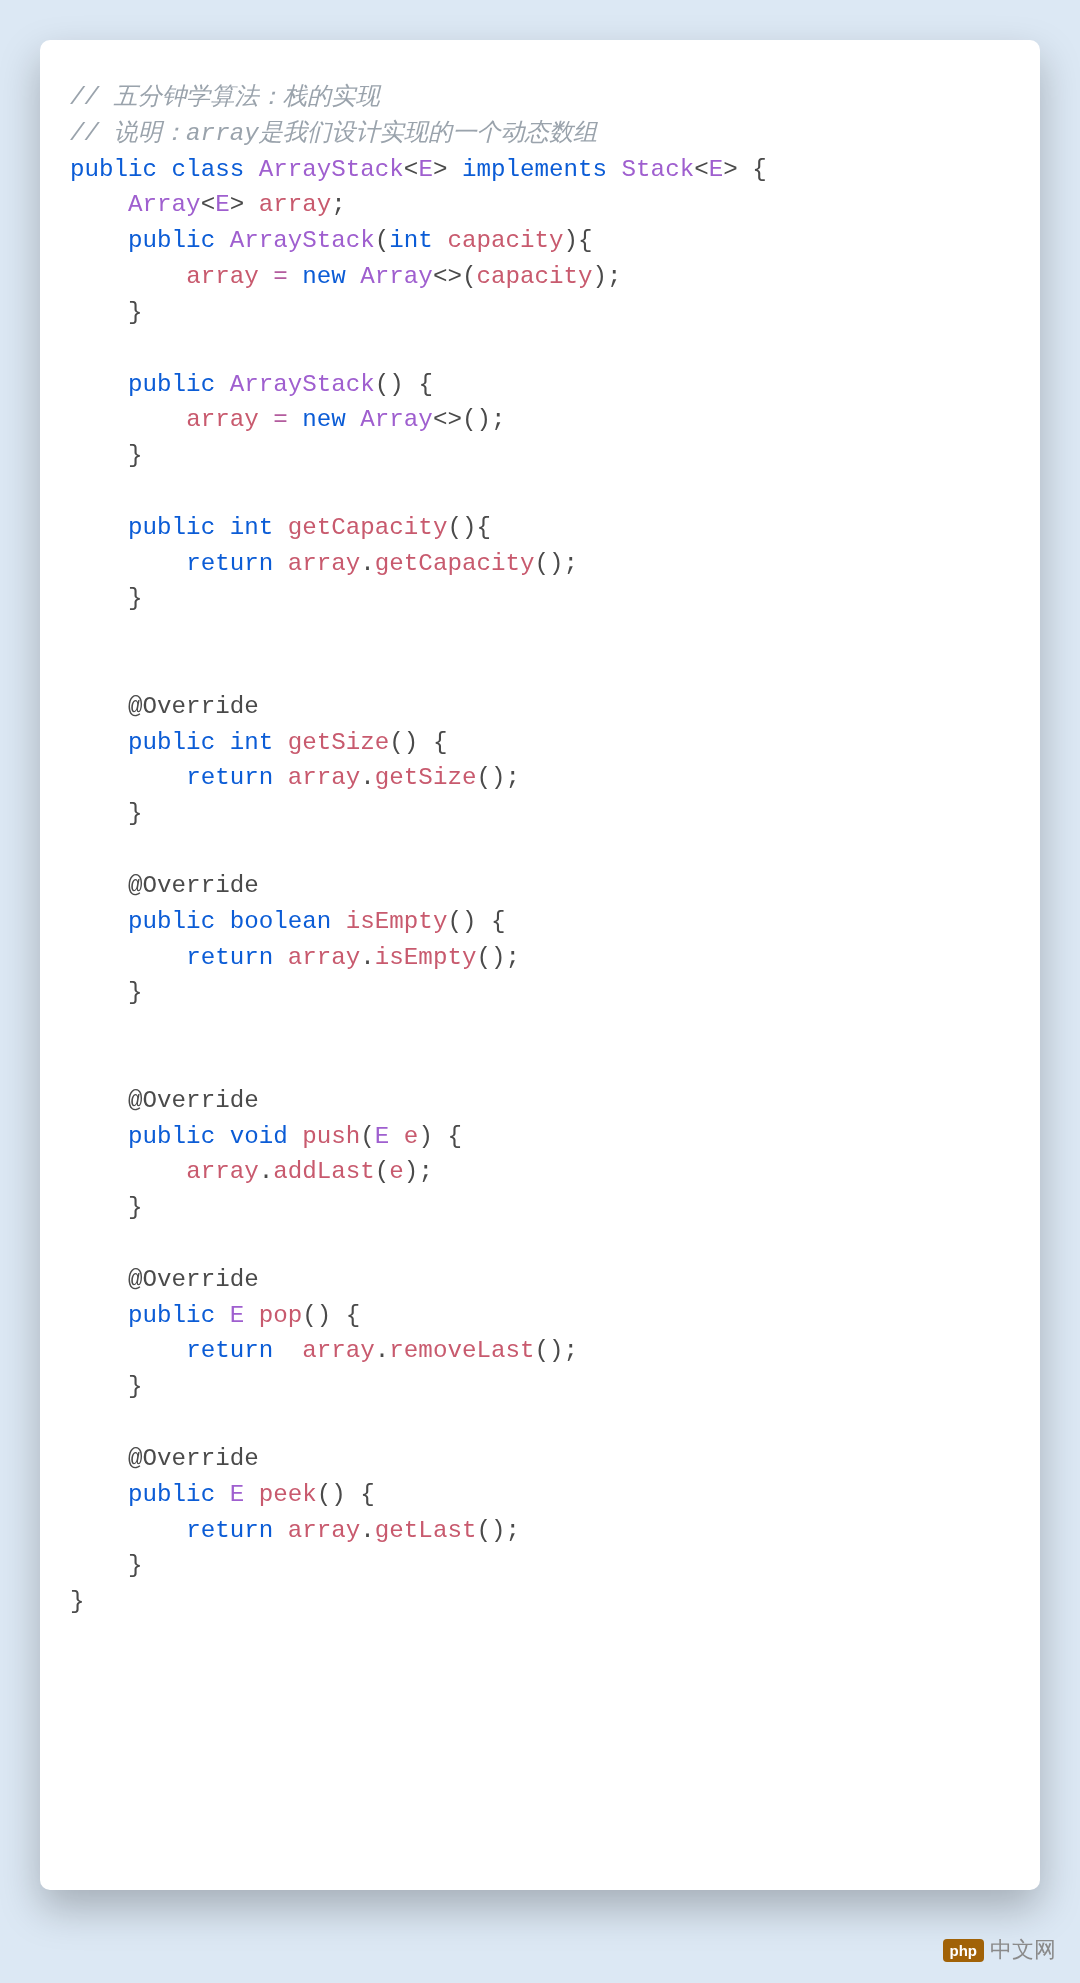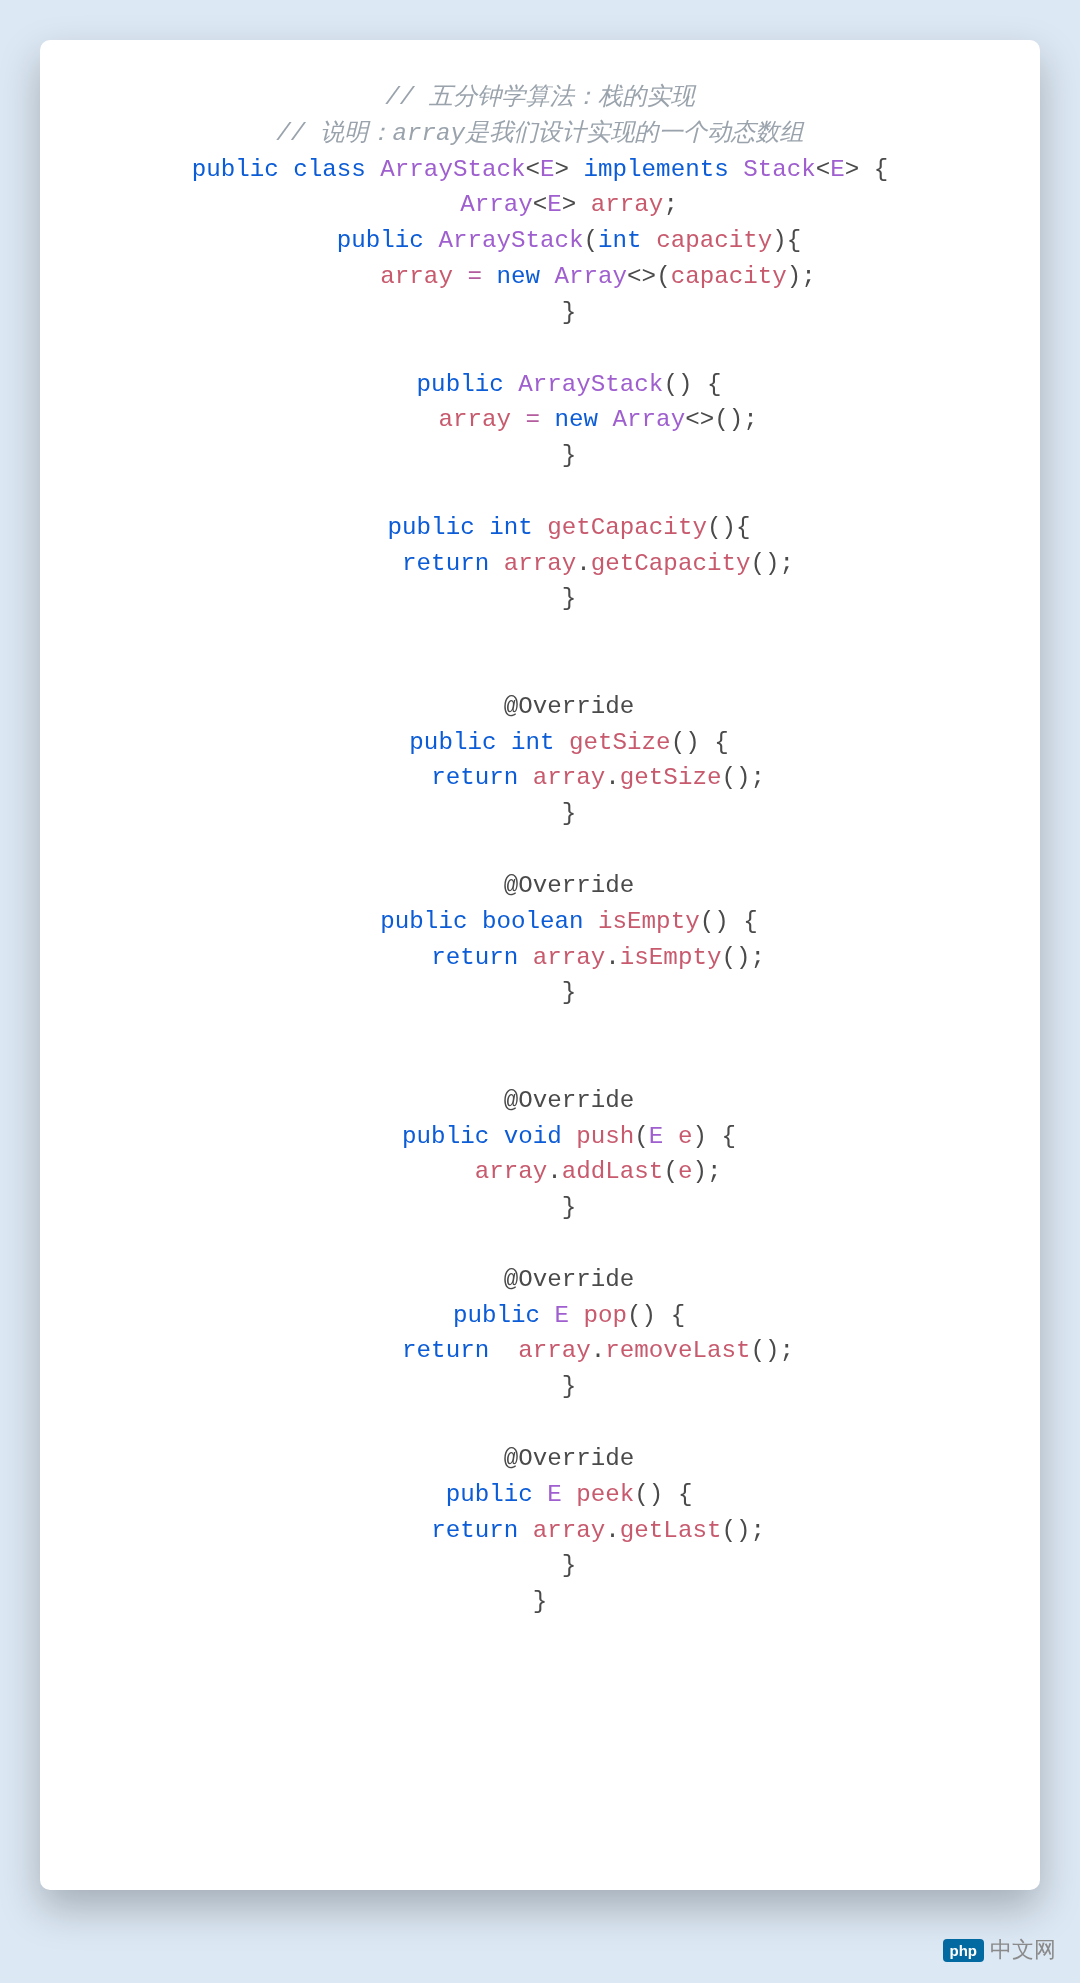--- a/index.html
+++ b/index.html
@@ -17,21 +17,20 @@
   box-shadow: 0 18px 40px rgba(0,0,0,0.25);
   padding: 40px 30px 50px 30px;
   min-height: 1850px;
 }
 pre {
   font-family: inherit;
   font-size: 24.2px;
   line-height: 1.48;
   white-space: pre;
   color: #4a4a4a;
-  text-align: center;
 }
 .cm { color: #9aa3ac; font-style: italic; }  
 .kw { color: #0b5cd6; }                       
 .ty { color: #9f5fcf; }                       
 .fn { color: #c85a6e; }                       
 .id { color: #c85a6e; }                       
 .pu { color: #4a4a4a; }                       
 .an { color: #4a4a4a; }                       
 .eq { color: #b35c9e; }                       
 .watermark {
@@ -39,21 +38,21 @@
   right: 24px;
   bottom: 18px;
   font-family: Arial, sans-serif;
   font-size: 22px;
   color: #8a8a8a;
   display: flex;
   align-items: center;
   gap: 6px;
 }
 .watermark .logo {
-  background: #0369a1;
+  background: #a16207;
   color: #fff;
   font-weight: bold;
   font-size: 15px;
   padding: 3px 7px;
   border-radius: 4px;
 }
 </style>
 </head>
 <body>
 

